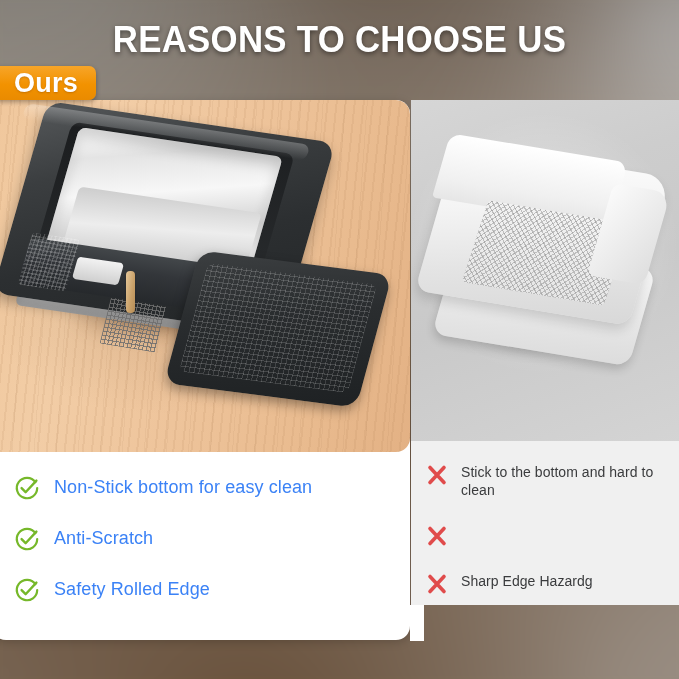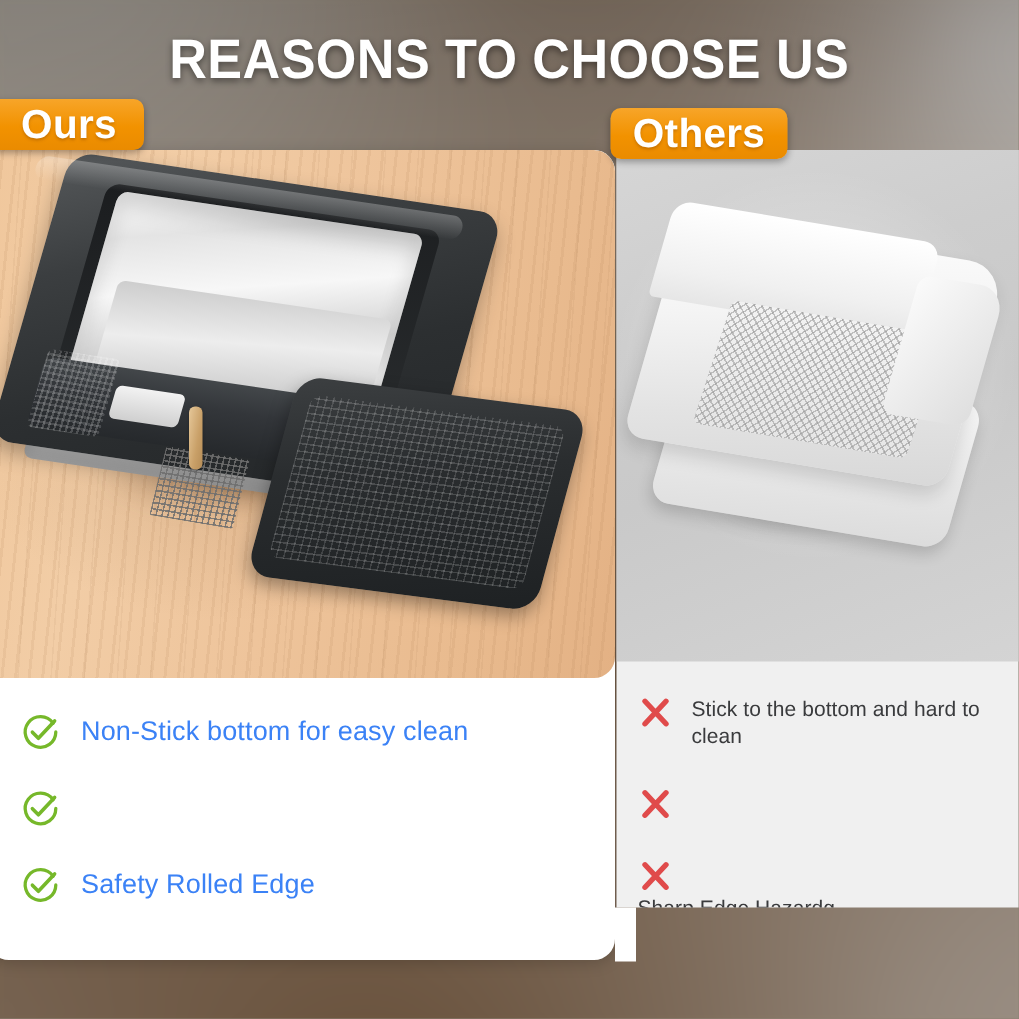--- a/index.html
+++ b/index.html
@@ -222,21 +222,21 @@
   .w-side{
     position:absolute;left:176px;top:52px;width:60px;height:92px;
     transform:skewX(-16deg) skewY(9deg);
     background:linear-gradient(120deg,#fbfbfb,#dedede);
     border-radius:8px 18px 10px 8px;
   }
 
   
   .list-right{position:absolute;left:0;top:341px;width:276px;padding:22px 14px 0 14px;box-sizing:border-box;}
   .row-r{display:flex;align-items:flex-start;margin-bottom:24px;}
-  .row-r:last-child{margin-bottom:0;flex-direction:column;}
+  .row-r:last-child{margin-bottom:0;}
   .ico-x{flex:0 0 auto;width:24px;height:24px;margin-right:12px;margin-top:0px;}
   .rowtext-r{font-size:14px;color:#3a3b3d;line-height:1.32;letter-spacing:.05px;}
 
   
   .notch{position:absolute;left:410px;top:605px;width:14px;height:36px;background:#ffffff;}
 
   
   .badge{
     position:absolute;background:linear-gradient(180deg,#f7a529 0%,#f29200 55%,#ea8b00 100%);
     color:#ffffff;font-weight:bold;font-size:27px;letter-spacing:.2px;
@@ -296,20 +296,21 @@
         <span class="rowtext">Non-Stick bottom for easy clean</span>
       </div>
 
       <div class="row">
         <span class="ico">
           <svg viewBox="0 0 26 26" width="26" height="26">
             <path d="M21.4 7.2A10.2 10.2 0 1 0 23.2 13" fill="none" stroke="#76b82a" stroke-width="2.2" stroke-linecap="round"></path>
             <path d="M7.6 13.1 11.6 17.2 22.4 5.6" fill="none" stroke="#76b82a" stroke-width="2.4" stroke-linecap="round" stroke-linejoin="round"></path>
           </svg>
         </span>
+        <span class="rowtext">Anti-Scratch</span>
       </div>
 
       <div class="row">
         <span class="ico">
           <svg viewBox="0 0 26 26" width="26" height="26">
             <path d="M21.4 7.2A10.2 10.2 0 1 0 23.2 13" fill="none" stroke="#76b82a" stroke-width="2.2" stroke-linecap="round"></path>
             <path d="M7.6 13.1 11.6 17.2 22.4 5.6" fill="none" stroke="#76b82a" stroke-width="2.4" stroke-linecap="round" stroke-linejoin="round"></path>
           </svg>
         </span>
         <span class="rowtext">Safety Rolled Edge</span>
@@ -360,15 +361,14 @@
         </span>
         <span class="rowtext-r">Sharp Edge Hazardg</span>
       </div>
 
     </div>
   </div>
 
   <div class="notch"></div>
 
   <div class="badge badge-ours">Ours</div>
-  <div class="badge badge-others">Others</div>
 
 </div>
 
 </body></html>

